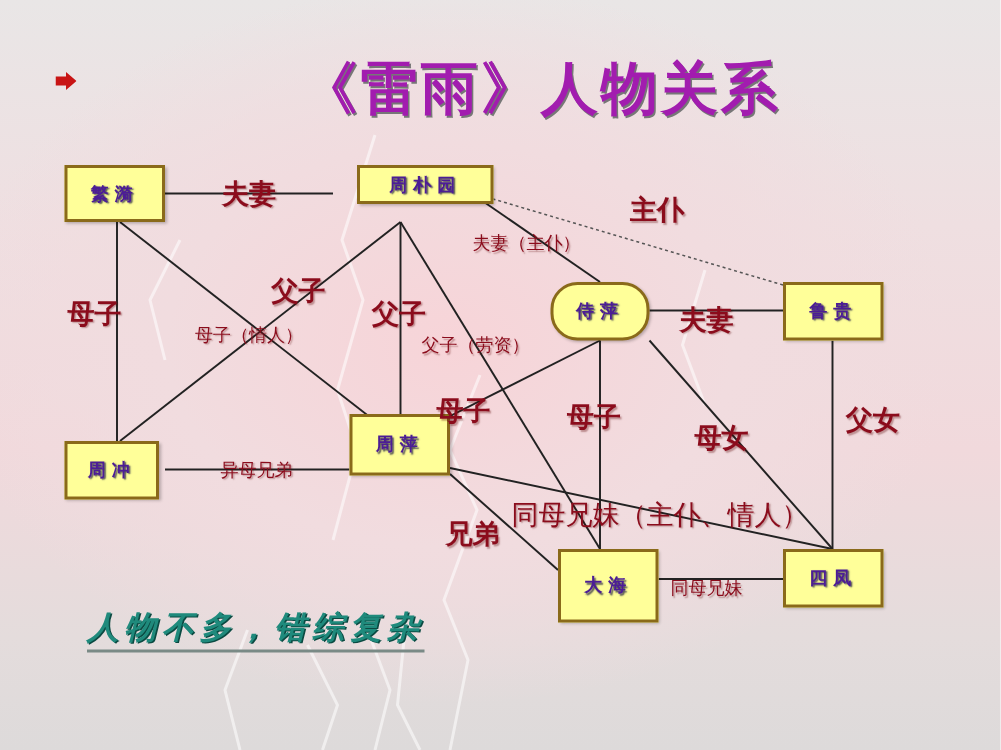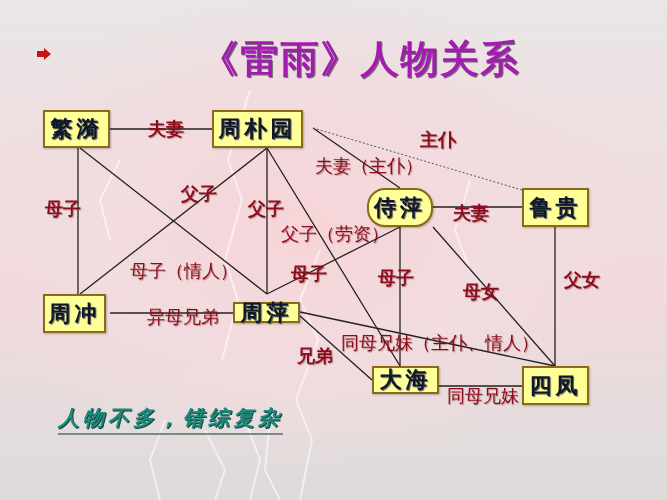--- a/index.html
+++ b/index.html
@@ -15,26 +15,26 @@
     .title {
       position: absolute; left: 12px; width: 667px; top: 34px; text-align: center;
       font-size: 38px; font-weight: bold; color: #a21caf; letter-spacing: 2px;
       text-shadow: 1px 1px 0 #777;
       padding-left: 30px; box-sizing: border-box;
     }
     svg.edges { position: absolute; left: 0; top: 0; }
     .node {
       position: absolute; background: #ffff99; border: 2px solid #8a6a1a;
       box-sizing: border-box; display: flex; align-items: center; justify-content: center;
-      font-size: 22px; font-weight: bold; color: #0f172a; letter-spacing: 4px;
+      font-size: 12px; font-weight: bold; color: #4c1d95; letter-spacing: 4px;
       text-shadow: 1px 1px 1px #555;
       box-shadow: 1px 1px 2px rgba(0,0,0,0.25);
     }
     .rel {
-      position: absolute; color: #8b0c1c; font-size: 18px; white-space: nowrap;
+      position: absolute; color: #8b0c1c; font-size: 12px; white-space: nowrap;
       text-shadow: 1px 1px 1px rgba(90,0,0,0.35);
     }
     .rel.small { font-size: 18px; }
     .rel.big { font-size: 18px; font-weight: bold; }
     .caption {
       position: absolute; left: 58px; top: 404px; font-size: 21px; font-weight: bold;
       font-style: italic; color: #1f8a7c; letter-spacing: 4px;
       text-shadow: 1px 1px 0 #0b4a42;
       border-bottom: 2px solid #7a8a86; padding-bottom: 1px;
     }
@@ -94,35 +94,35 @@
 
     <line x1="300" y1="316" x2="372" y2="380"></line>
 
     <line x1="439" y1="386" x2="522" y2="386"></line>
   </g>
 
   <line x1="313" y1="128" x2="522" y2="190" stroke="#555" stroke-width="1" stroke-dasharray="2,2"></line>
 </svg>
 
 <div class="node" style="left:43px;top:110px;width:67px;height:38px;">繁漪</div>
-<div class="node" style="left:212px;top:110px;width:91px;height:38px;">周朴园</div>
+<div class="node" style="left:238px;top:110px;width:91px;height:26px;">周朴园</div>
 <div class="node" style="left:367px;top:188px;width:66px;height:39px;border-radius:18px;">侍萍</div>
 <div class="node" style="left:522px;top:188px;width:67px;height:39px;">鲁贵</div>
 <div class="node" style="left:43px;top:294px;width:63px;height:39px;">周冲</div>
-<div class="node" style="left:233px;top:302px;width:67px;height:21px;">周萍</div>
-<div class="node" style="left:372px;top:366px;width:67px;height:28px;">大海</div>
+<div class="node" style="left:233px;top:276px;width:67px;height:41px;">周萍</div>
+<div class="node" style="left:372px;top:366px;width:67px;height:49px;">大海</div>
 <div class="node" style="left:522px;top:366px;width:67px;height:39px;">四凤</div>
 
 <div class="rel big" style="left:148px;top:117px;">夫妻</div>
 <div class="rel big" style="left:420px;top:128px;">主仆</div>
 <div class="rel" style="left:315px;top:154px;">夫妻（主仆）</div>
 <div class="rel big" style="left:453px;top:201px;">夫妻</div>
 <div class="rel big" style="left:45px;top:197px;">母子</div>
 <div class="rel big" style="left:181px;top:182px;">父子</div>
-<div class="rel" style="left:130px;top:215px;margin-top:44px;">母子（情人）</div>
+<div class="rel" style="left:130px;top:215px;">母子（情人）</div>
 <div class="rel big" style="left:248px;top:197px;">父子</div>
 <div class="rel" style="left:281px;top:222px;">父子（劳资）</div>
 <div class="rel big" style="left:291px;top:262px;">母子</div>
 <div class="rel big" style="left:378px;top:266px;">母子</div>
 <div class="rel big" style="left:463px;top:280px;">母女</div>
 <div class="rel big" style="left:564px;top:268px;">父女</div>
 <div class="rel" style="left:147px;top:305px;">异母兄弟</div>
 <div class="rel small" style="left:341px;top:331px;">同母兄妹（主仆、情人）</div>
 <div class="rel big" style="left:297px;top:344px;">兄弟</div>
 <div class="rel" style="left:447px;top:384px;">同母兄妹</div>

